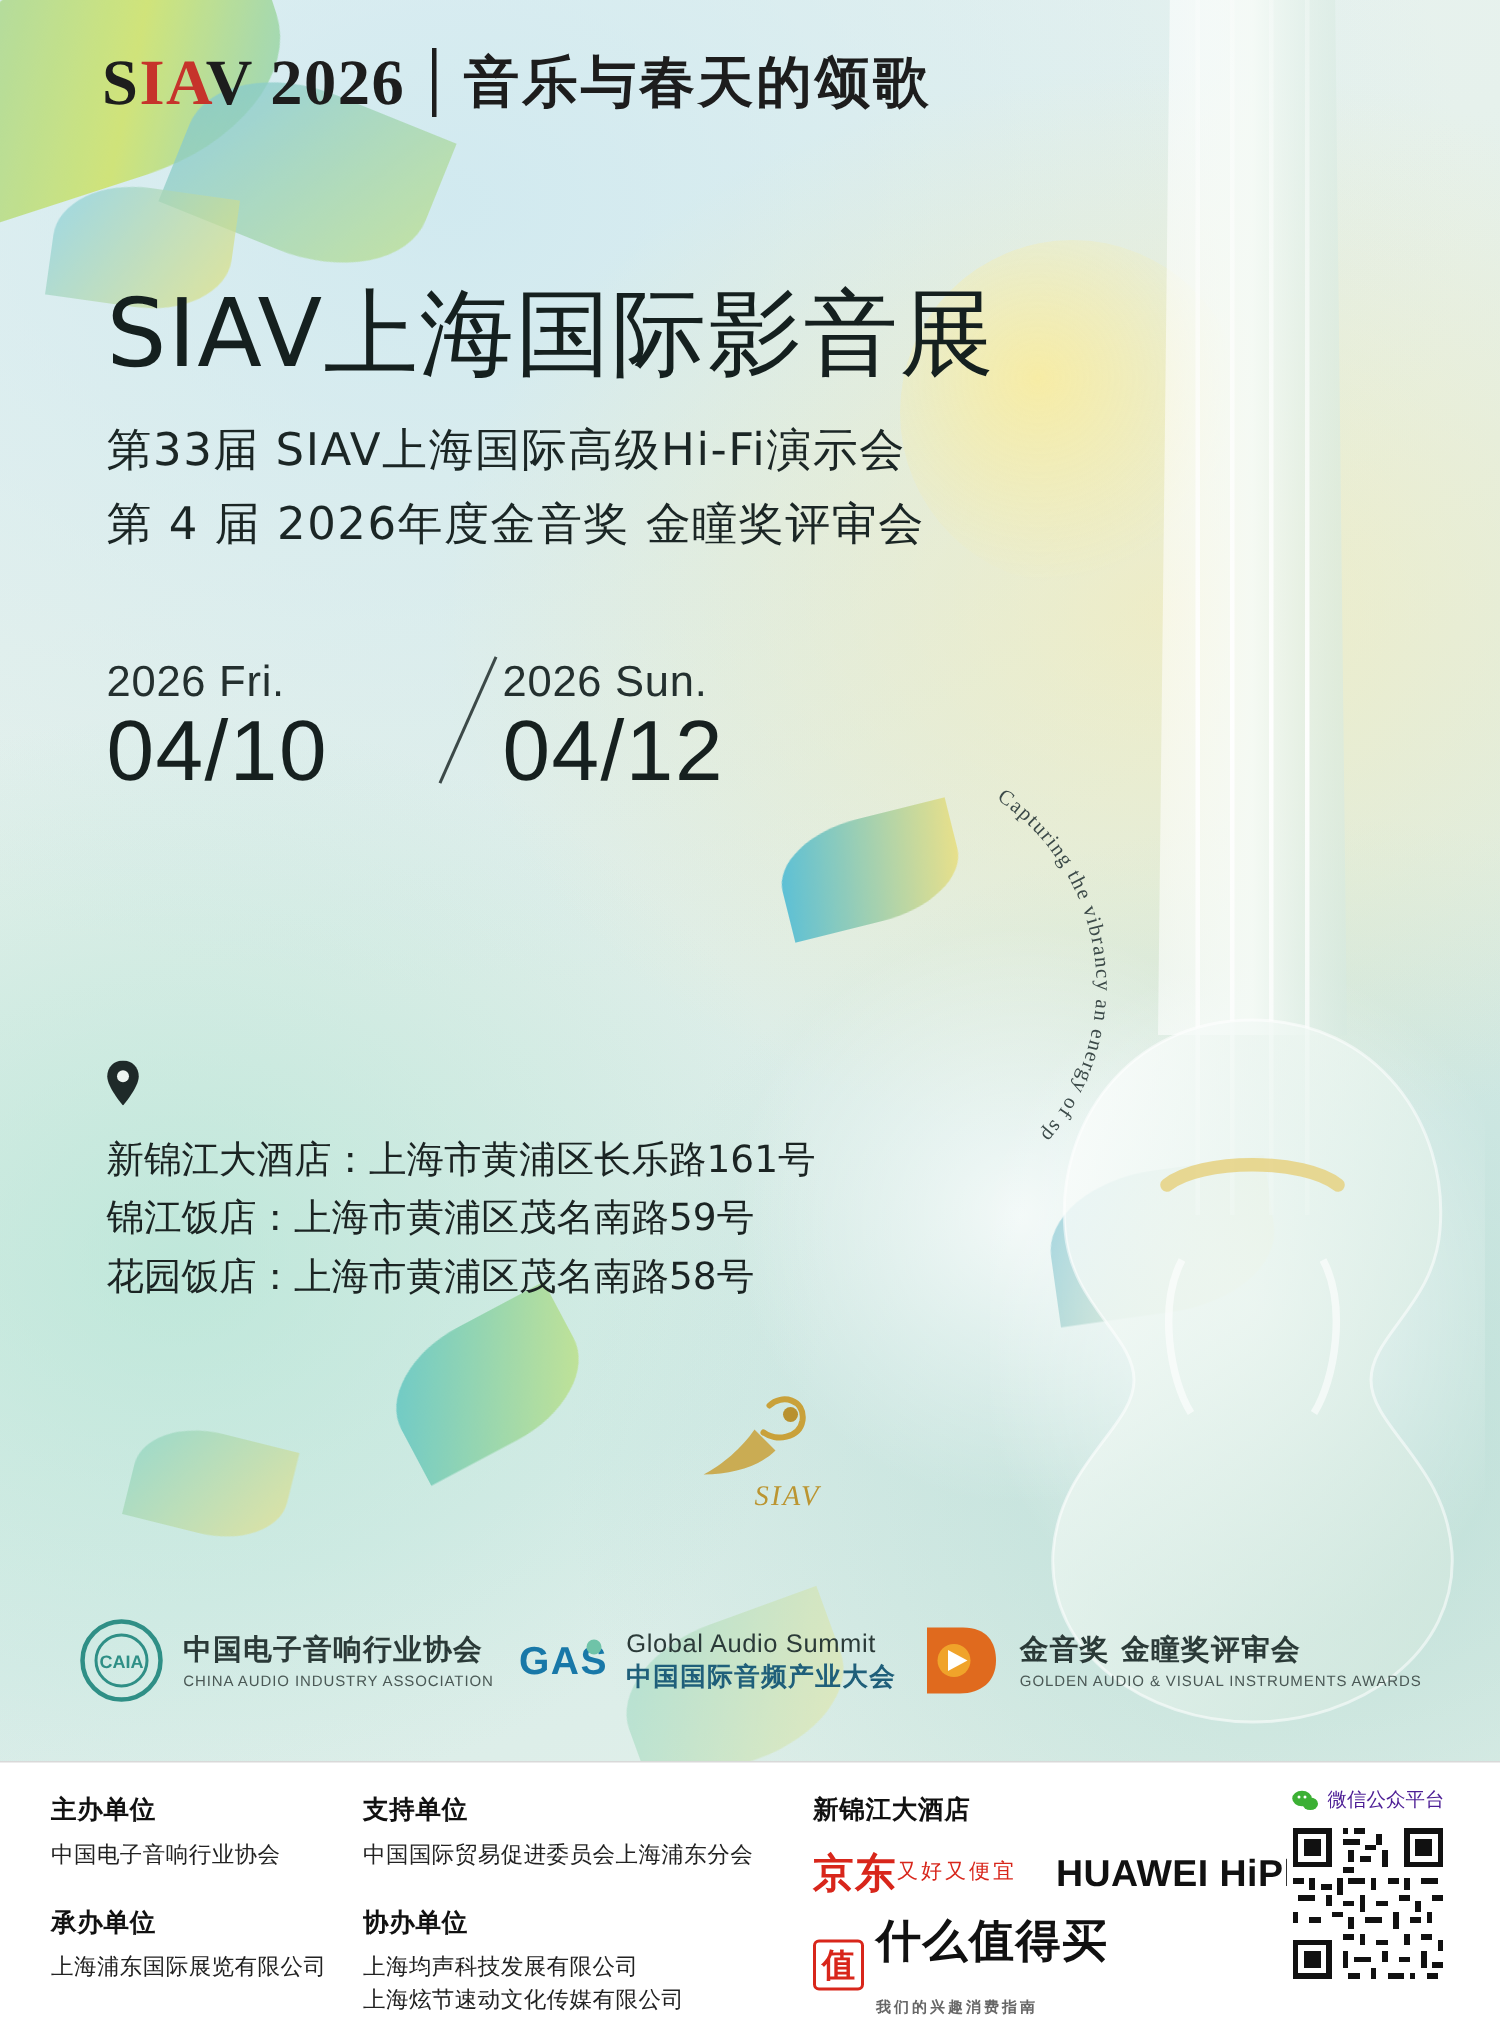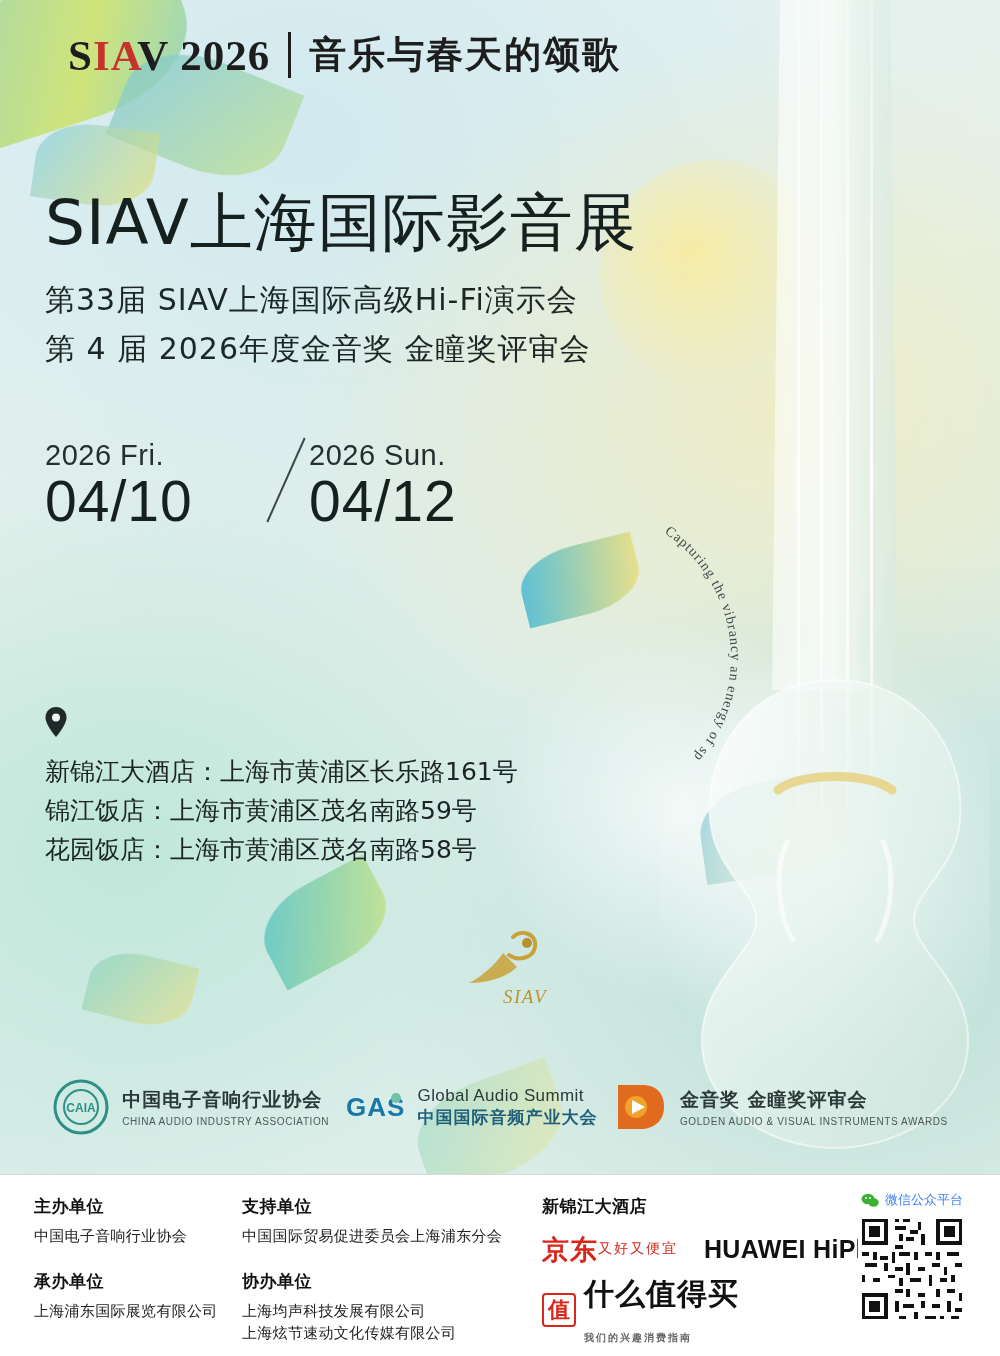--- a/index.html
+++ b/index.html
@@ -78,21 +78,21 @@
   }
   .hdr-siav .red { color: #c6332b; }
   .hdr-div { width: 3px; height: 46px; background: #1d1d1d; }
   .hdr-cn {
     font-family: "DejaVu Sans", sans-serif;
     font-weight: 700; font-size: 37px; letter-spacing: 2px; color:#1d1d1d;
     white-space: nowrap;
   }
 
   
-  .content { position: relative; padding: 0 0 0 45px; }
+  .content { position: relative; padding: 0 0 0 71px; }
   .title-main {
     margin-top: 70px;
     font-family: "DejaVu Sans", sans-serif;
     font-size: 63px; font-weight: 500; letter-spacing: 1px;
     color: #15201f; white-space: nowrap;
   }
   .title-sub1, .title-sub2 {
     margin-top: 14px;
     font-family: "DejaVu Sans", sans-serif;
     font-size: 30px; letter-spacing: 1px; color: #1b2625; white-space: nowrap;
@@ -167,21 +167,21 @@
   .jd-main { font-family:"DejaVu Sans",sans-serif; font-size: 27px; font-weight:700; color:#d8261b; letter-spacing:1px; }
   .jd-sub { font-family:"DejaVu Sans",sans-serif; font-size: 14px; color:#d8261b; margin-top:5px; letter-spacing:2px;}
   .huawei { font-family:"Liberation Sans",sans-serif; font-size: 25px; font-weight:700; color:#111; letter-spacing:.3px; }
   .smzdm { display:flex; align-items:center; gap:8px; }
   .smzdm-box { width:34px;height:34px;border:2px solid #d8261b;border-radius:4px;display:flex;align-items:center;justify-content:center;
     font-family:"DejaVu Sans",sans-serif;font-size:22px;font-weight:700;color:#d8261b;}
   .smzdm-tx { font-family:"DejaVu Sans",sans-serif;font-size:30px;font-weight:700;color:#111;letter-spacing:1px;}
   .smzdm-sub { font-family:"DejaVu Sans",sans-serif;font-size:10px;color:#666;letter-spacing:2px;margin-top:16px;font-weight:bold;}
   .wechat { position:absolute; right: 28px; top: 16px; width: 120px; text-align:center; }
   .wechat-label { display:flex;align-items:center;gap:6px;justify-content:center;
-    font-family:"DejaVu Sans",sans-serif;font-size:13px;color:#3b82f6; margin-bottom:6px;}
+    font-family:"DejaVu Sans",sans-serif;font-size:13px;color:#4c1d95; margin-bottom:6px;}
   .qr { width: 108px; height: 108px; }
 </style>
 </head>
 <body>
 
 <div class="poster">
 
   <div class="leaf leaf-1"></div>
   <div class="leaf leaf-2"></div>
   <div class="leaf leaf-3"></div>

